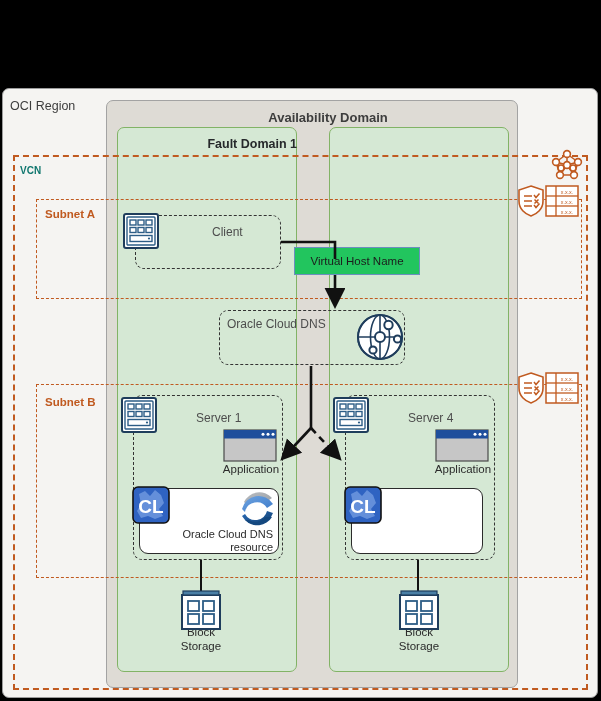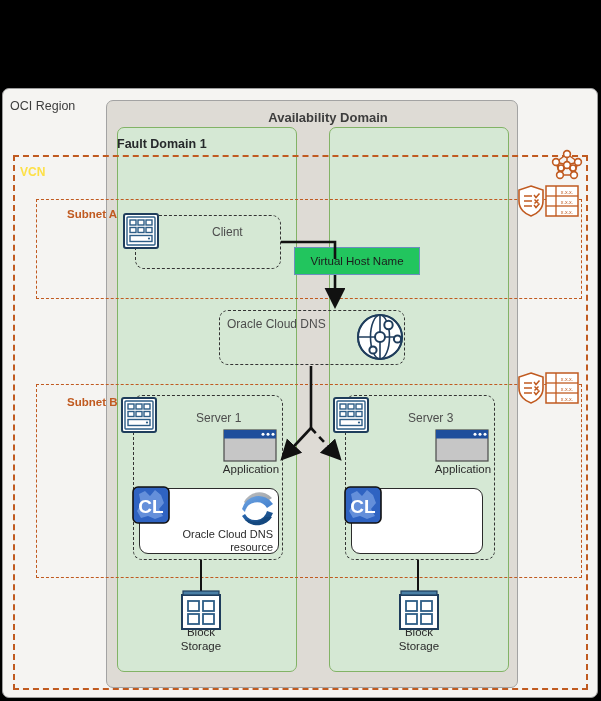--- a/index.html
+++ b/index.html
@@ -14,33 +14,33 @@
   .oci-label{position:absolute;left:10px;top:99px;font-size:12.5px;color:#3d3d3d;}
 
   .avail-domain{position:absolute;left:106px;top:100px;width:412px;height:588px;
       background:#dedbd5;border:1px solid #a3a3a3;border-radius:7px;box-sizing:border-box;}
   .avail-label{position:absolute;left:122px;top:110px;width:412px;text-align:center;
       font-size:13px;font-weight:bold;color:#3d3d3d;}
 
   .fault-domain{position:absolute;top:127px;width:180px;height:545px;
       background:#d5e8d4;border:1px solid #82b366;border-radius:7px;box-sizing:border-box;}
   .fd1{left:117px;} .fd2{left:329px;}
-  .fd-label{position:absolute;top:137px;width:180px;text-align:left;
+  .fd-label{position:absolute;top:137px;width:180px;text-align:right;
       font-size:12.5px;font-weight:bold;color:#26292b;}
   .fd1-label{left:117px;} .fd2-label{left:329px;}
 
   
   .vcn{position:absolute;left:13px;top:155px;width:575px;height:535px;
       border:2px dashed #c05a20;box-sizing:border-box;background:transparent;}
-  .vcn-label{position:absolute;left:20px;top:165px;font-size:12px;font-weight:bold;color:#fde047;}
+  .vcn-label{position:absolute;left:20px;top:165px;font-size:10px;font-weight:bold;color:#0f766e;}
 
   .subnet{position:absolute;border:1.4px dashed #c05a20;box-sizing:border-box;background:transparent;}
   .subnet-a{left:36px;top:199px;width:546px;height:100px;}
   .subnet-b{left:36px;top:384px;width:546px;height:194px;}
-  .subnet-label{position:absolute;font-size:11.5px;font-weight:bold;color:#c05a20;margin-left:22px;}
+  .subnet-label{position:absolute;font-size:11.5px;font-weight:bold;color:#c05a20;}
   .sa-label{left:45px;top:208px;} .sb-label{left:45px;top:396px;}
 
   
   .node-box{position:absolute;border:1.4px dashed #333;border-radius:9px;box-sizing:border-box;}
   .node-title{position:absolute;font-size:12px;color:#4d4d4d;}
 
   .client-box{left:135px;top:215px;width:146px;height:54px;}
   .client-title{left:178px;top:225px;margin-left:34px;}
 
   .dns-box{left:219px;top:310px;width:186px;height:55px;}
@@ -98,21 +98,21 @@
   <div class="node-box client-box"></div>
   <div class="node-title client-title">Client</div>
 
   <div class="node-box dns-box"></div>
   <div class="node-title dns-title">Oracle Cloud DNS</div>
 
   <div class="node-box srv1-box"></div>
   <div class="node-title srv1-title">Server 1</div>
 
   <div class="node-box srv2-box"></div>
-  <div class="node-title srv2-title">Server 3</div>
+  <div class="node-title srv2-title">Server 4</div>
 
   <div class="cluster-box cl1"></div>
   <div class="cluster-box cl2"></div>
 
   <div class="cl-cap cl1-cap">
     <span>Oracle Cloud DNS</span><br>
     <span>resource</span>
   </div>
 
   <div class="vhn">Virtual Host Name</div>

